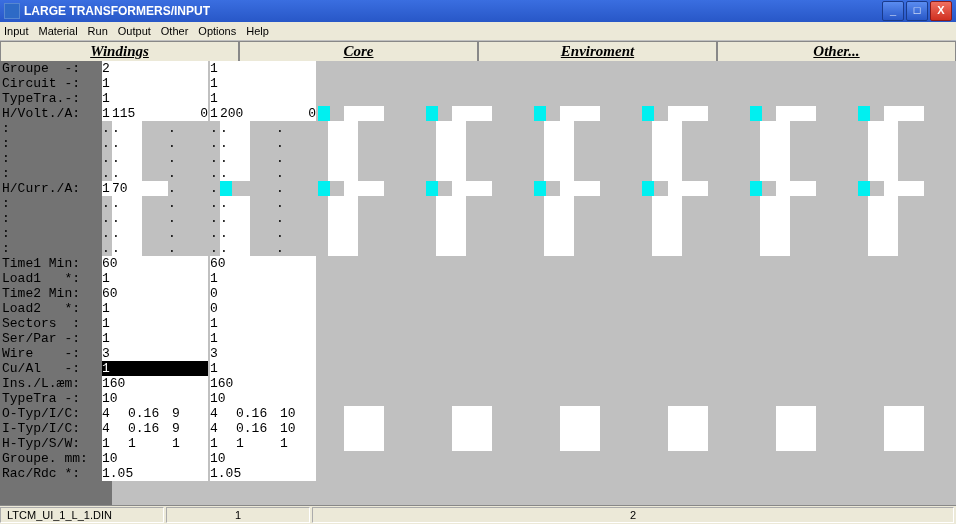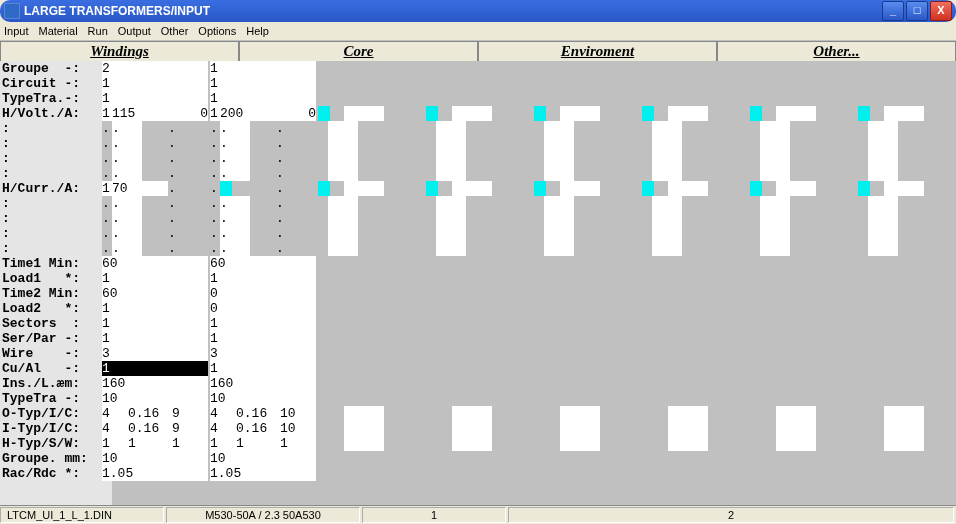--- a/index.html
+++ b/index.html
@@ -16,21 +16,20 @@
   .titlebar {
     background: linear-gradient(to bottom, #3a6ee0, #2857c7);
     color: white;
     height: 22px;
     display: flex;
     align-items: center;
     padding: 0 4px;
     font-family: "Tahoma", sans-serif;
     font-size: 12px;
     font-weight: bold;
-    border-radius: 10px;
   }
   .titlebar .icon {
     width: 14px;
     height: 14px;
     background: #2e6ac6;
     border: 1px solid #fff3;
     margin-right: 4px;
   }
   .titlebar .title {
     flex: 1;
@@ -101,23 +100,22 @@
     font-family: "Courier New", monospace;
     font-size: 13px;
     line-height: 15px;
   }
   .labelcol {
     position: absolute;
     left: 0;
     top: 0;
     width: 112px;
     height: 446px;
-    background: #e5e5e5;
+    background: #737373;
     color: #000;
-    font-weight: bold;
   }
   .labelcol .lrow {
     height: 15px;
     padding-left: 2px;
     white-space: pre;
   }
   
   .cols {
     position: absolute;
     left: 102px;
@@ -463,16 +461,15 @@
         <div class="cell white" style="top: 345px; left: 26px; width: 40px;"></div>
         <div class="cell white" style="top: 360px; left: 26px; width: 40px;"></div>
         <div class="cell white" style="top: 375px; left: 26px; width: 40px;"></div>
       </div>
 
   </div>
 </div>
 
 <div class="statusbar">
   <div class="pane" style="width:150px">LTCM_UI_1_L_1.DIN</div>
-  <div class="pane" style="width:180px;text-align:center">M530-50A / 2.3 50A530</div>
   <div class="pane" style="width:130px;text-align:center">1</div>
   <div class="pane" style="flex:1;text-align:center">2</div>
 </div>
 
 </body></html>

